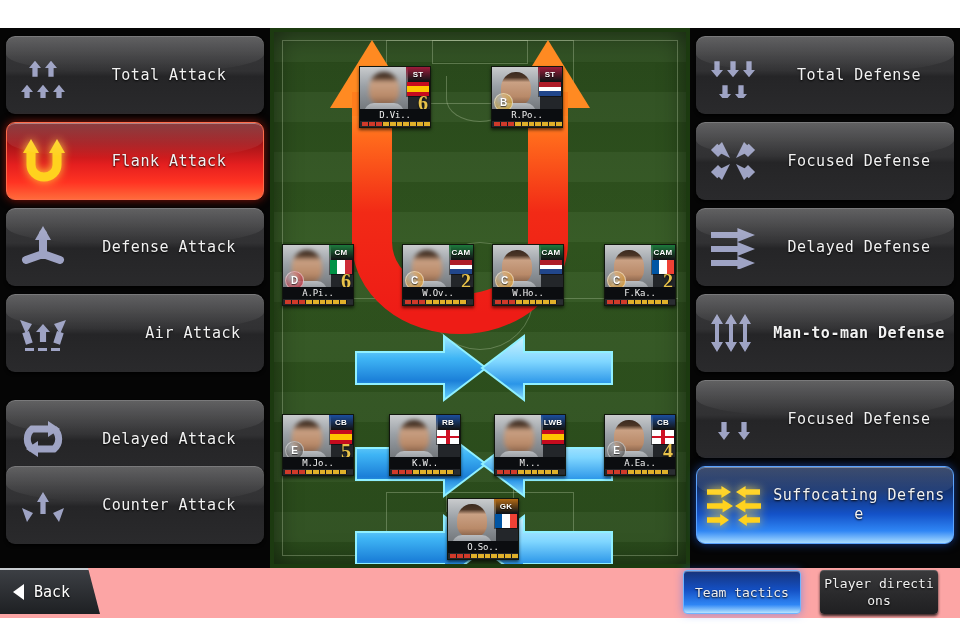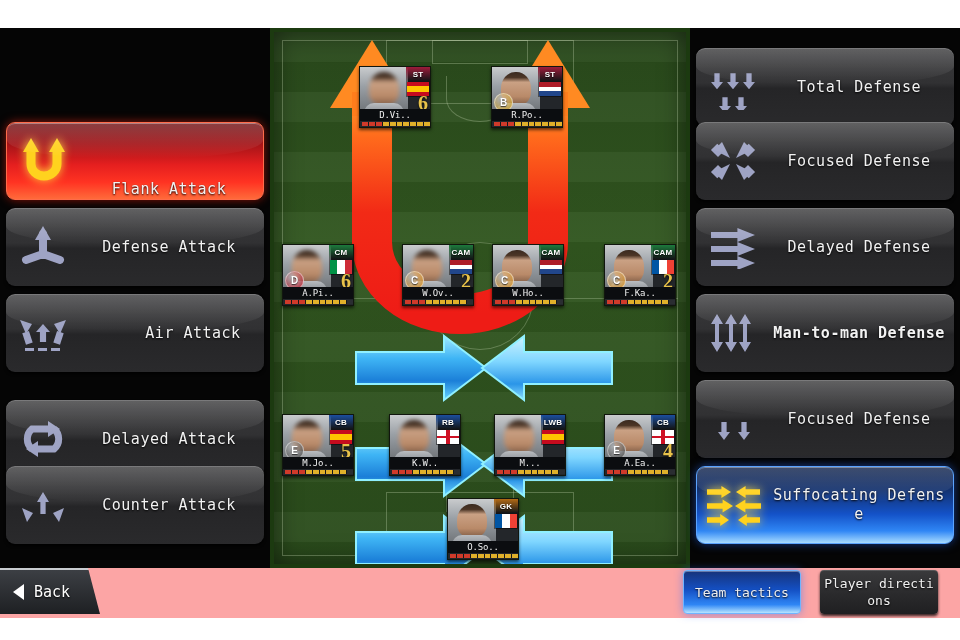--- a/index.html
+++ b/index.html
@@ -91,21 +91,34 @@
   .bottab.blue{background:linear-gradient(to bottom,#16337a 0%,#1450c4 45%,#2f86f5 80%,#b6e4ff 100%);
                border:1px solid #6fb4ff;
                box-shadow:inset 0 1px 0 rgba(255,255,255,.35),0 0 8px rgba(40,110,255,.5);}
 </style>
 </head>
 <body>
 
 <div id="screen">
 
   <div class="panel left" id="leftPanel">
-      <div class="tbtn sel-red" style="top: 94px; align-items: flex-end;">
+      <div class="tbtn" style="top: 8px;">
+        <div class="ico">
+          <svg width="52" height="46" viewBox="0 0 52 46">
+            <polygon points="12,16 18,8.8 24,16 20.64,16 20.64,24.8 15.36,24.8 15.36,16" fill="#9ea3c4"></polygon>
+            <polygon points="28,16 34,8.8 40,16 36.64,16 36.64,24.8 31.36,24.8 31.36,16" fill="#9ea3c4"></polygon>
+            <polygon points="4,40 10,32.8 16,40 12.64,40 12.64,48.8 7.36,48.8 7.36,40" fill="#9ea3c4"></polygon>
+            <polygon points="20,40 26,32.8 32,40 28.64,40 28.64,48.8 23.36,48.8 23.36,40" fill="#9ea3c4"></polygon>
+            <polygon points="36,40 42,32.8 48,40 44.64,40 44.64,48.8 39.36,48.8 39.36,40" fill="#9ea3c4"></polygon>
+          </svg>
+        </div>
+        <div class="lbl">Total Attack</div>
+        <div class="gloss"></div>
+      </div>
+      <div class="tbtn sel-red" style="top: 94px;">
         <div class="ico" style="filter: drop-shadow(rgba(255, 220, 60, 0.95) 0px 0px 5px);">
           <svg width="50" height="48" viewBox="0 0 50 48">
             <g filter="none">
               <path d="M12 14 L12 28 A13 12 0 0 0 38 28 L38 14" fill="none" stroke="#ffd21e" stroke-width="9"></path>
               <polygon points="12,2 20,16 4,16" fill="#ffd21e"></polygon>
               <polygon points="38,2 46,16 30,16" fill="#ffd21e"></polygon>
             </g>
           </svg>
         </div>
         <div class="lbl">Flank Attack</div>
@@ -490,21 +503,21 @@
             <i style="background:#e0b02a"></i>
             <i style="background:#e0b02a"></i>
             <i style="background:#e0b02a"></i>
             <i style="background:#e0b02a"></i>
           </div>
         </div>
       </div>
   </div>
 
   <div class="panel right" id="rightPanel">
-      <div class="tbtn" style="top: 8px; margin-top: 12px;">
+      <div class="tbtn" style="top: 8px;">
         <div class="ico">
           <svg width="52" height="46" viewBox="0 0 52 46">
             <polygon points="4,18 10,25.2 16,18 12.64,18 12.64,9.2 7.36,9.2 7.36,18" fill="#9ea3c4"></polygon>
             <polygon points="20,18 26,25.2 32,18 28.64,18 28.64,9.2 23.36,9.2 23.36,18" fill="#9ea3c4"></polygon>
             <polygon points="36,18 42,25.2 48,18 44.64,18 44.64,9.2 39.36,9.2 39.36,18" fill="#9ea3c4"></polygon>
             <polygon points="12,42 18,49.2 24,42 20.64,42 20.64,33.2 15.36,33.2 15.36,42" fill="#9ea3c4"></polygon>
             <polygon points="28,42 34,49.2 40,42 36.64,42 36.64,33.2 31.36,33.2 31.36,42" fill="#9ea3c4"></polygon>
           </svg>
         </div>
         <div class="lbl">Total Defense</div>

